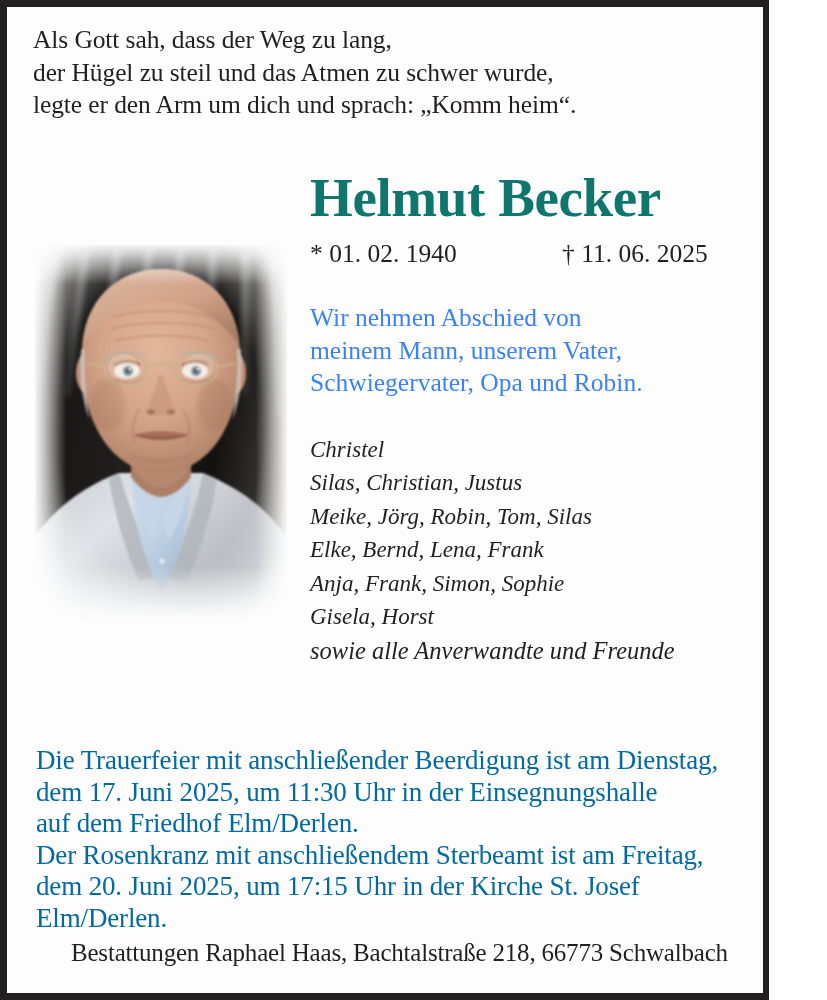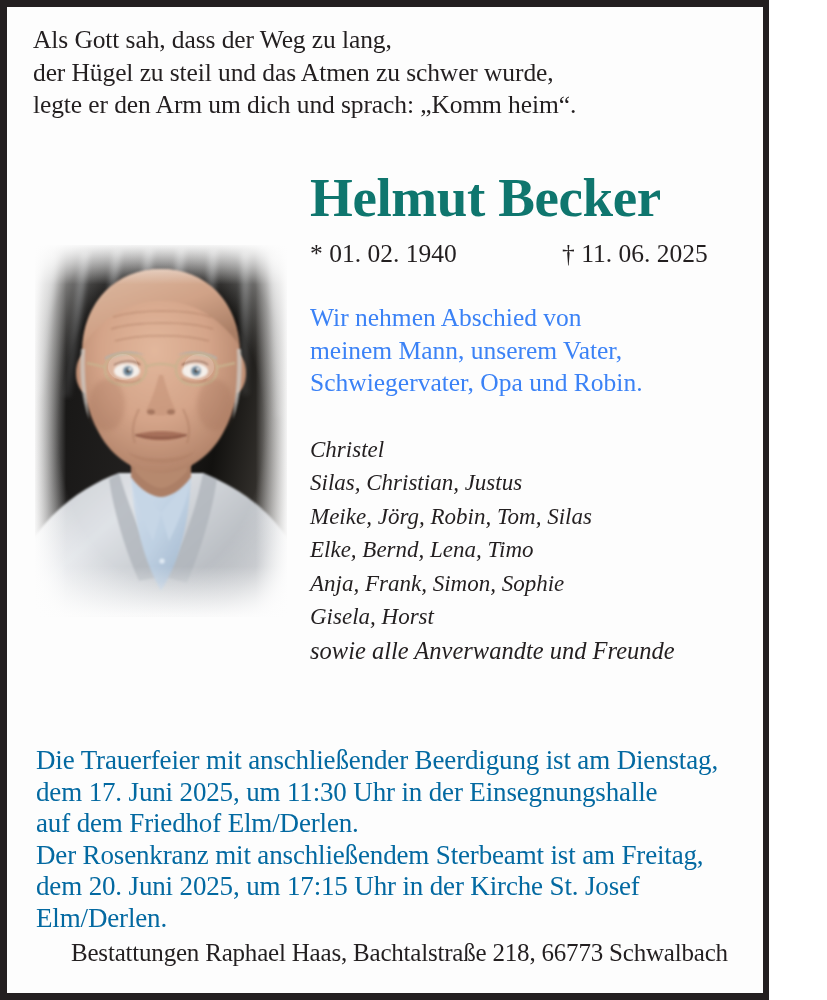--- a/index.html
+++ b/index.html
@@ -349,21 +349,21 @@
       <div class="farewell">
         <div class="farewell-line">Wir nehmen Abschied von</div>
         <div class="farewell-line">meinem Mann, unserem Vater,</div>
         <div class="farewell-line">Schwiegervater, Opa und Robin.</div>
       </div>
 
       <div class="survivors">
         <div class="survivor-line">Christel</div>
         <div class="survivor-line">Silas, Christian, Justus</div>
         <div class="survivor-line">Meike, Jörg, Robin, Tom, Silas</div>
-        <div class="survivor-line">Elke, Bernd, Lena, Timo</div>
+        <div class="survivor-line">Elke, Bernd, Lena, Frank</div>
         <div class="survivor-line">Anja, Frank, Simon, Sophie</div>
         <div class="survivor-line">Gisela, Horst</div>
         <div class="survivor-line closing">sowie alle Anverwandte und Freunde</div>
       </div>
     </div>
 
     <div class="service">
       <div class="service-line">Die Trauerfeier mit anschließender Beerdigung ist am Dienstag,</div>
       <div class="service-line">dem 17. Juni 2025, um 11:30 Uhr in der Einsegnungshalle</div>
       <div class="service-line">auf dem Friedhof Elm/Derlen.</div>

